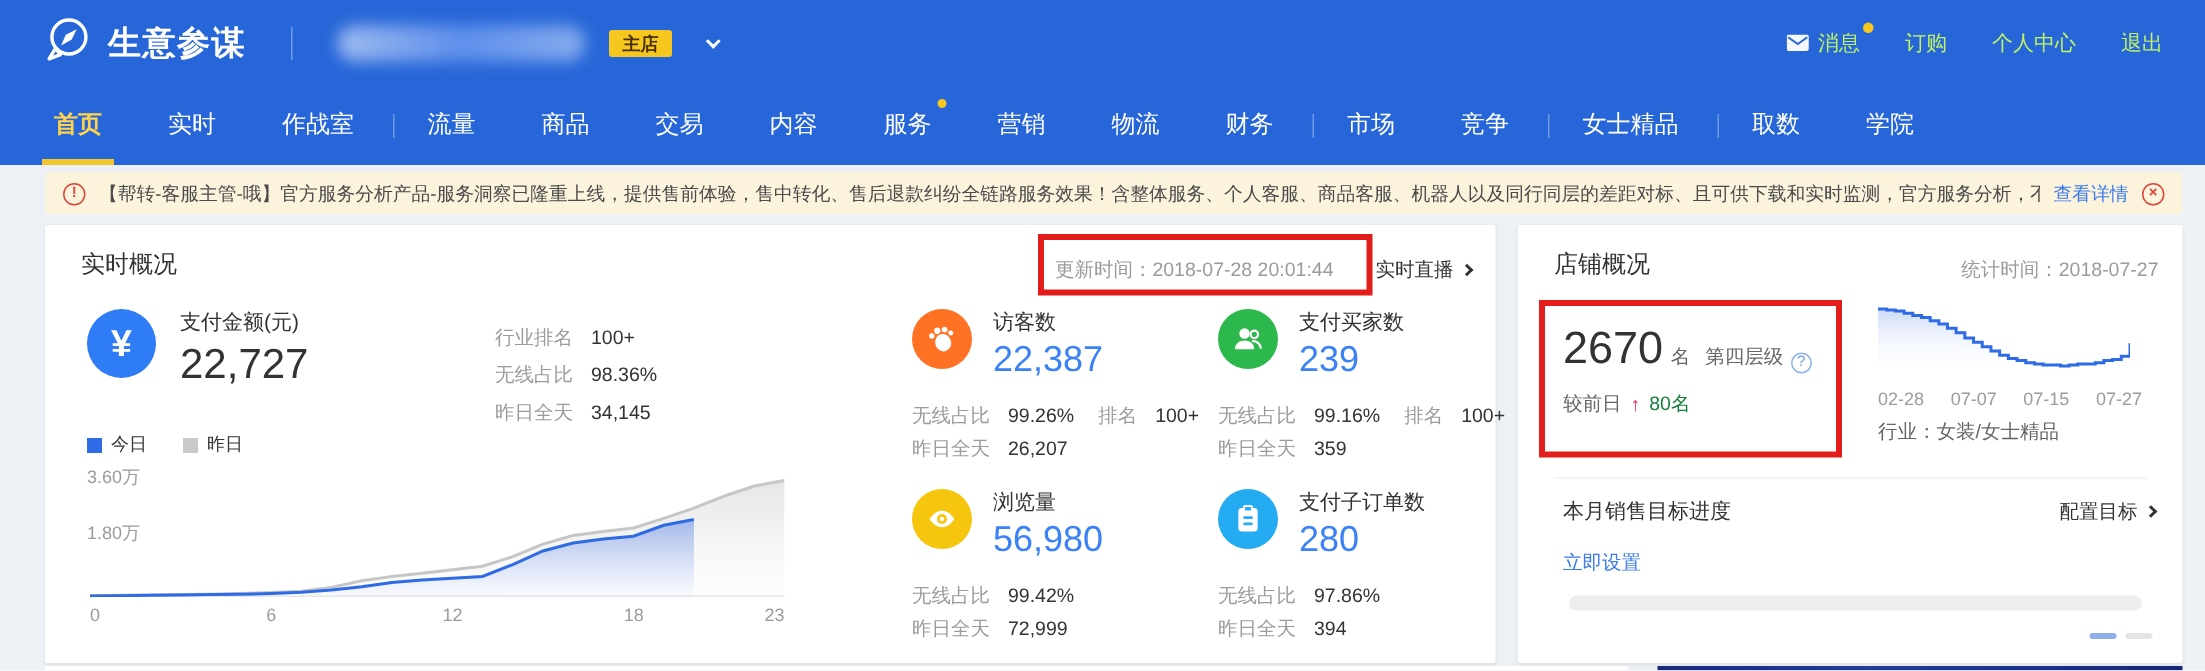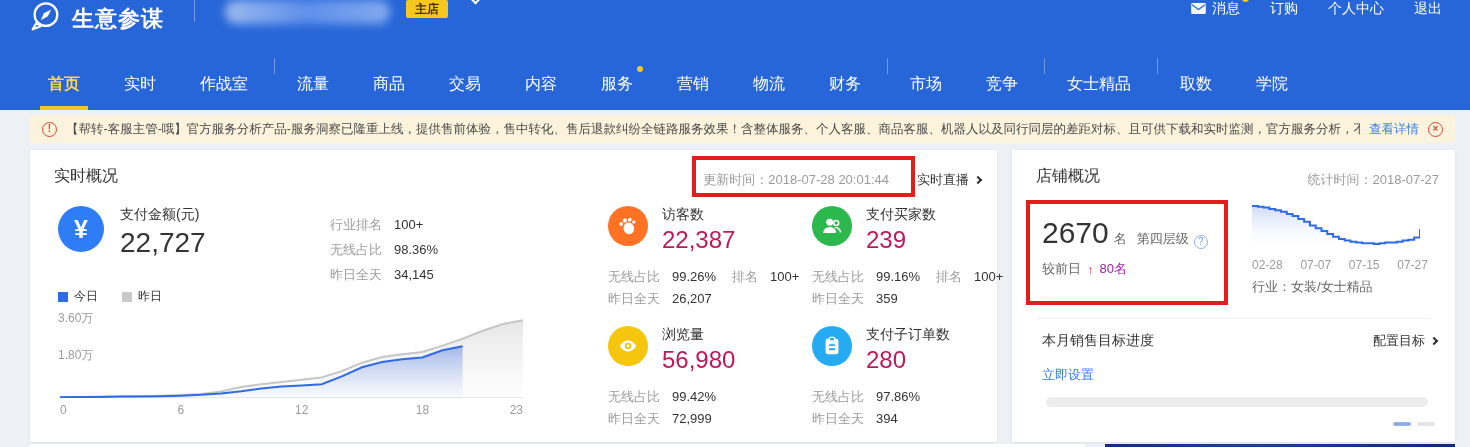--- a/index.html
+++ b/index.html
@@ -1,37 +1,37 @@
 <!DOCTYPE html>
 <html><head>
 <meta charset="utf-8">
 <style>
   * { margin:0; padding:0; box-sizing:border-box; }
   body { font-family:"Liberation Sans","DejaVu Sans",sans-serif; }
   .page { position:relative; width:1470px; height:447px; background:#EDF0F5; overflow:hidden; }
 
   
-  .topbar { height:58px; background:#2766D8; display:flex; align-items:flex-start; padding:0 28px;gap:12px; }
+  .topbar { height:58px; background:#2766D8; display:flex; align-items:center; padding:0 28px;gap:12px; }
   .brand { display:flex; align-items:center; cursor:pointer; }
   .brand-name { color:#fff; font-size:22px; font-weight:bold; margin-left:10px; letter-spacing:1px; }
   .vdiv { width:1px; height:22px; background:rgba(255,255,255,.35); margin:0 18px; }
   .store-blur { width:165px; height:24px; border-radius:12px;
     background:linear-gradient(90deg, rgba(235,243,255,.6), rgba(150,185,255,.5), rgba(210,228,255,.55));
     filter:blur(5px); }
   .store-badge { margin-left:4px; background:#F6C81F; color:#4a3000; font-size:12px; font-weight:bold;
     padding:3px 9px; border-radius:2px; line-height:1; }
   .chev { display:inline-block; width:7px; height:7px; border-right:2px solid currentColor; border-bottom:2px solid currentColor; }
   .chev.down { transform:rotate(45deg); margin-left:12px; margin-top:-4px; color:#fff; }
   .chev.right { transform:rotate(-45deg); width:6px; height:6px; margin-left:6px; color:#333; }
-  .top-menu { margin-left:auto; display:flex; align-items:center; gap:30px; color:#ffffff; font-size:14px; }
+  .top-menu { margin-left:auto; display:flex; align-items:center; gap:30px; color:#bef264; font-size:14px; }
   .top-menu-item { display:flex; align-items:center; gap:6px; position:relative; cursor:pointer; }
   .dot { position:absolute; top:-5px; right:-9px; width:7px; height:7px; border-radius:50%; background:#F6C81F; }
 
   
-  .nav { height:52px; background:#2766D8; display:flex; align-items:flex-start; padding-left:48px; }
+  .nav { height:52px; background:#2766D8; display:flex; align-items:center; padding-left:36px; }
   .nav-item { position:relative; color:#fff; font-size:16px; margin-right:44px; height:52px; line-height:52px; cursor:pointer; white-space:nowrap; }
   .nav-item.active { color:#FFD34E; font-weight:bold; }
   .nav-item.active::after { content:""; position:absolute; left:-8px; right:-8px; bottom:0; height:4px; background:#F2C52C; }
   .nav-item .dot { top:8px; right:-10px; width:6px; height:6px; }
   .nav-div { width:1px; height:16px; background:rgba(255,255,255,.35); margin:0 22px 0 -18px; }
 
   
   .notice { margin:5px 15px 0 30px; height:28px; background:#FBF3DC; border-radius:3px;
     display:flex; align-items:center; padding:0 12px; gap:9px; font-size:12.5px; color:#4a4a4a; overflow:hidden; }
   .circle-ic { flex:0 0 auto; width:15px; height:15px; border-radius:50%; border:1px solid #E0443A; color:#E0443A;
@@ -39,41 +39,41 @@
   .notice-text { white-space:nowrap; overflow:hidden; }
   .notice-link { color:#3A7BEE; white-space:nowrap; margin-left:auto; cursor:pointer; }
   .close-ic { cursor:pointer; }
 
   
   .main { margin:7px 15px 0 30px; display:flex; gap:15px; }
   .card { position:relative; background:#fff; height:292px; border-radius:2px; box-shadow:0 1px 3px rgba(0,0,0,.07); }
   .card.left { width:967px; } .card.right { width:443px; }
   .card-title { position:absolute; left:24px; top:16px; font-size:16px; color:#333; }
   .rt-links { position:absolute; right:16px; top:21px; display:flex; align-items:center; gap:28px; font-size:13px; }
-  .muted { color:#9b9b9b; } .dark { color:#a21caf; }
+  .muted { color:#9b9b9b; } .dark { color:#15803d; }
   .live { display:flex; align-items:center; color:#333; cursor:pointer; }
 
   
   .pay-ic { position:absolute; left:28px; top:56px; width:46px; height:46px; border-radius:50%; background:#2E7CF6;
     color:#fff; font-size:25px; font-weight:bold; display:flex; align-items:center; justify-content:center; }
   .pay-txt { position:absolute; left:90px; top:56px; }
   .pay-label { font-size:14px; color:#333; }
   .pay-value { font-size:28px; color:#333; margin-top:3px; }
   .pay-rows { position:absolute; left:300px; top:62px; font-size:13px; }
   .pay-rows .row { line-height:25px; }
   .k { color:#9b9b9b; margin-right:12px; } .v { color:#333; margin-right:16px; }
 
   
   .metric { position:absolute; width:200px; }
   .m-head { display:flex; align-items:flex-start; }
   .m-icon { width:40px; height:40px; border-radius:50%; display:flex; align-items:center; justify-content:center; flex:0 0 auto; }
   .ic-orange{background:#FF7123;} .ic-green{background:#2DB84D;} .ic-yellow{background:#F6C50D;} .ic-sky{background:#24ABF2;}
   .m-txt { margin-left:14px; }
   .m-label { font-size:14px; color:#333; }
-  .m-value { font-size:24px; color:#be185d; margin-top:2px; }
+  .m-value { font-size:24px; color:#3b82f6; margin-top:2px; }
   .m-rows { margin-top:12px; font-size:13px; }
   .m-row { line-height:22px; white-space:nowrap; }
 
   
   .legend { position:absolute; left:28px; top:138px; display:flex; gap:24px; font-size:12px; color:#333; align-items:center;justify-content:space-between; }
   .leg-item { display:flex; align-items:center; gap:6px; }
   .sq { width:10px; height:10px; display:inline-block; }
   .ylab { position:absolute; left:28px; font-size:12px; color:#9b9b9b; }
   .main-chart-wrap { position:absolute; left:30px; top:166px; width:463px; height:82px; border-bottom:1px solid #E9E9E9; }
   .xlabels { position:absolute; left:30px; top:253px; width:463px; font-size:12px; color:#9b9b9b; }

